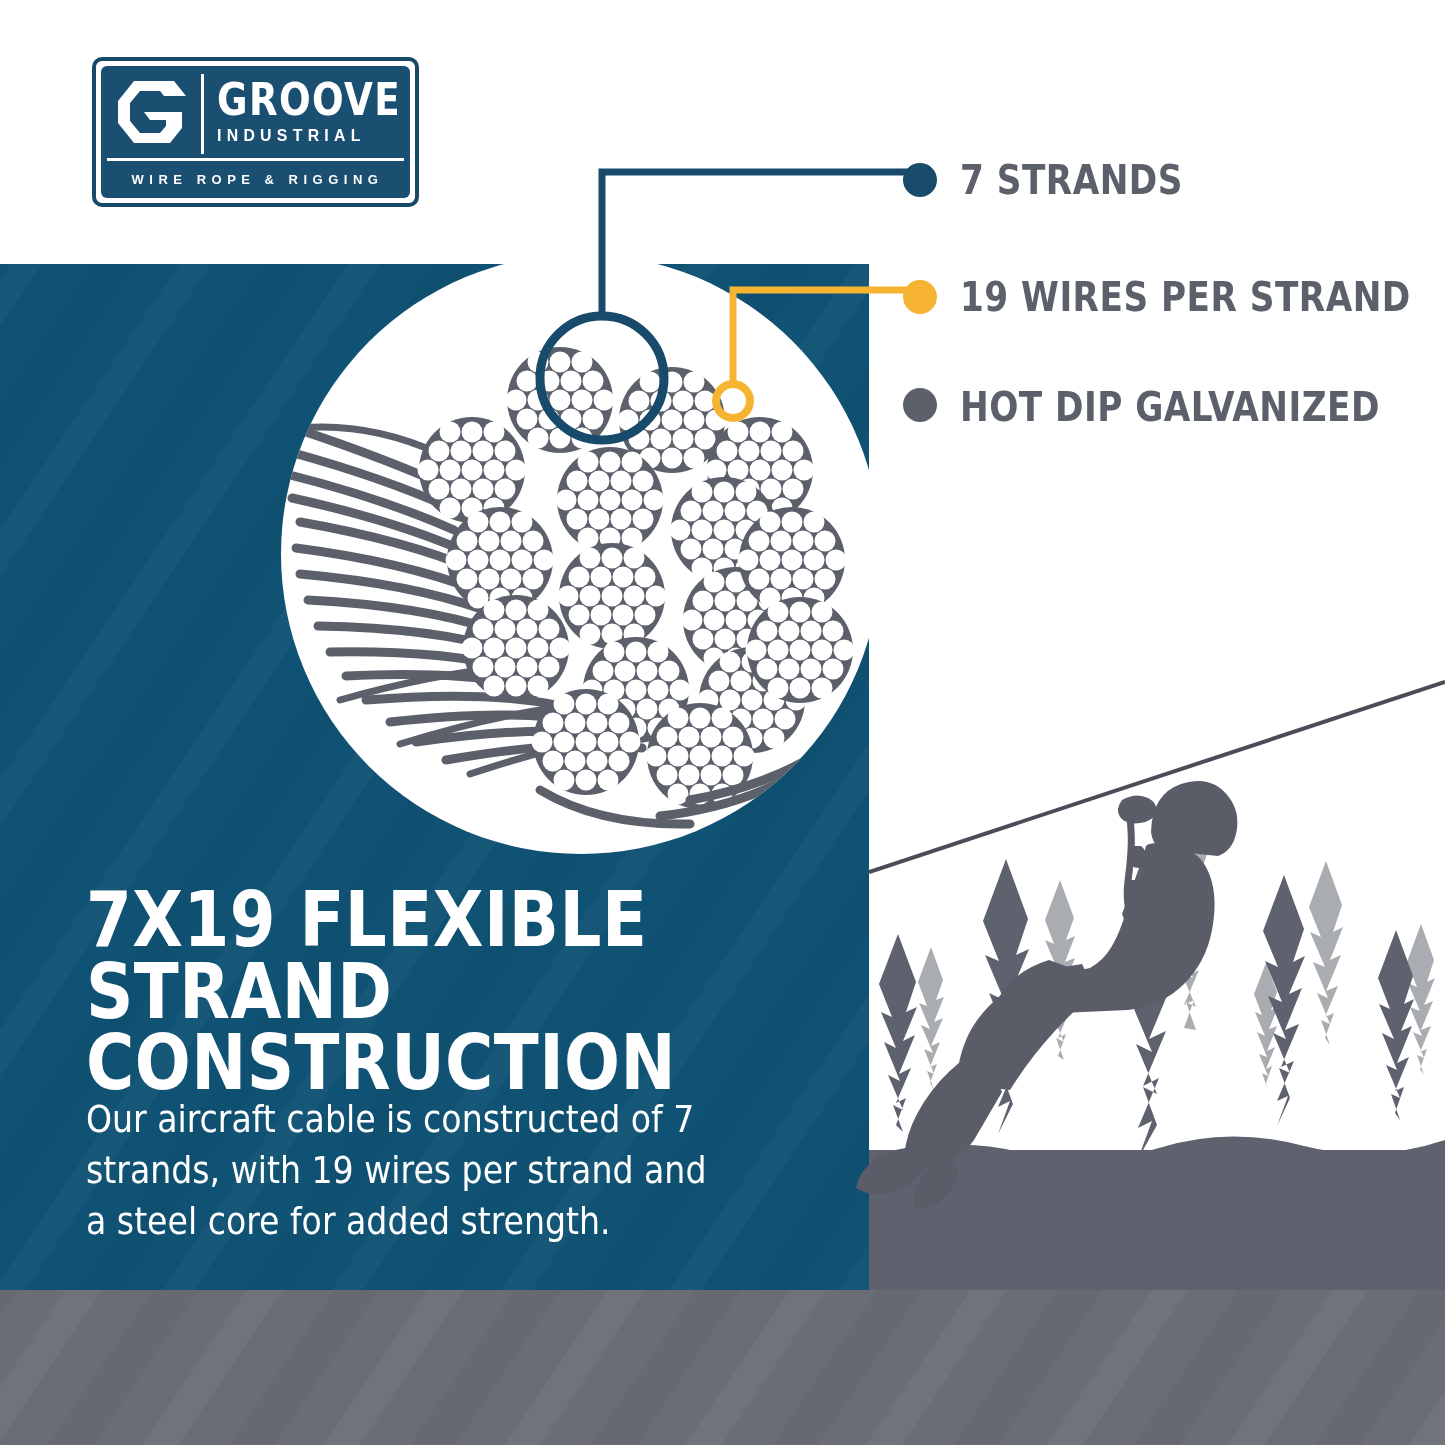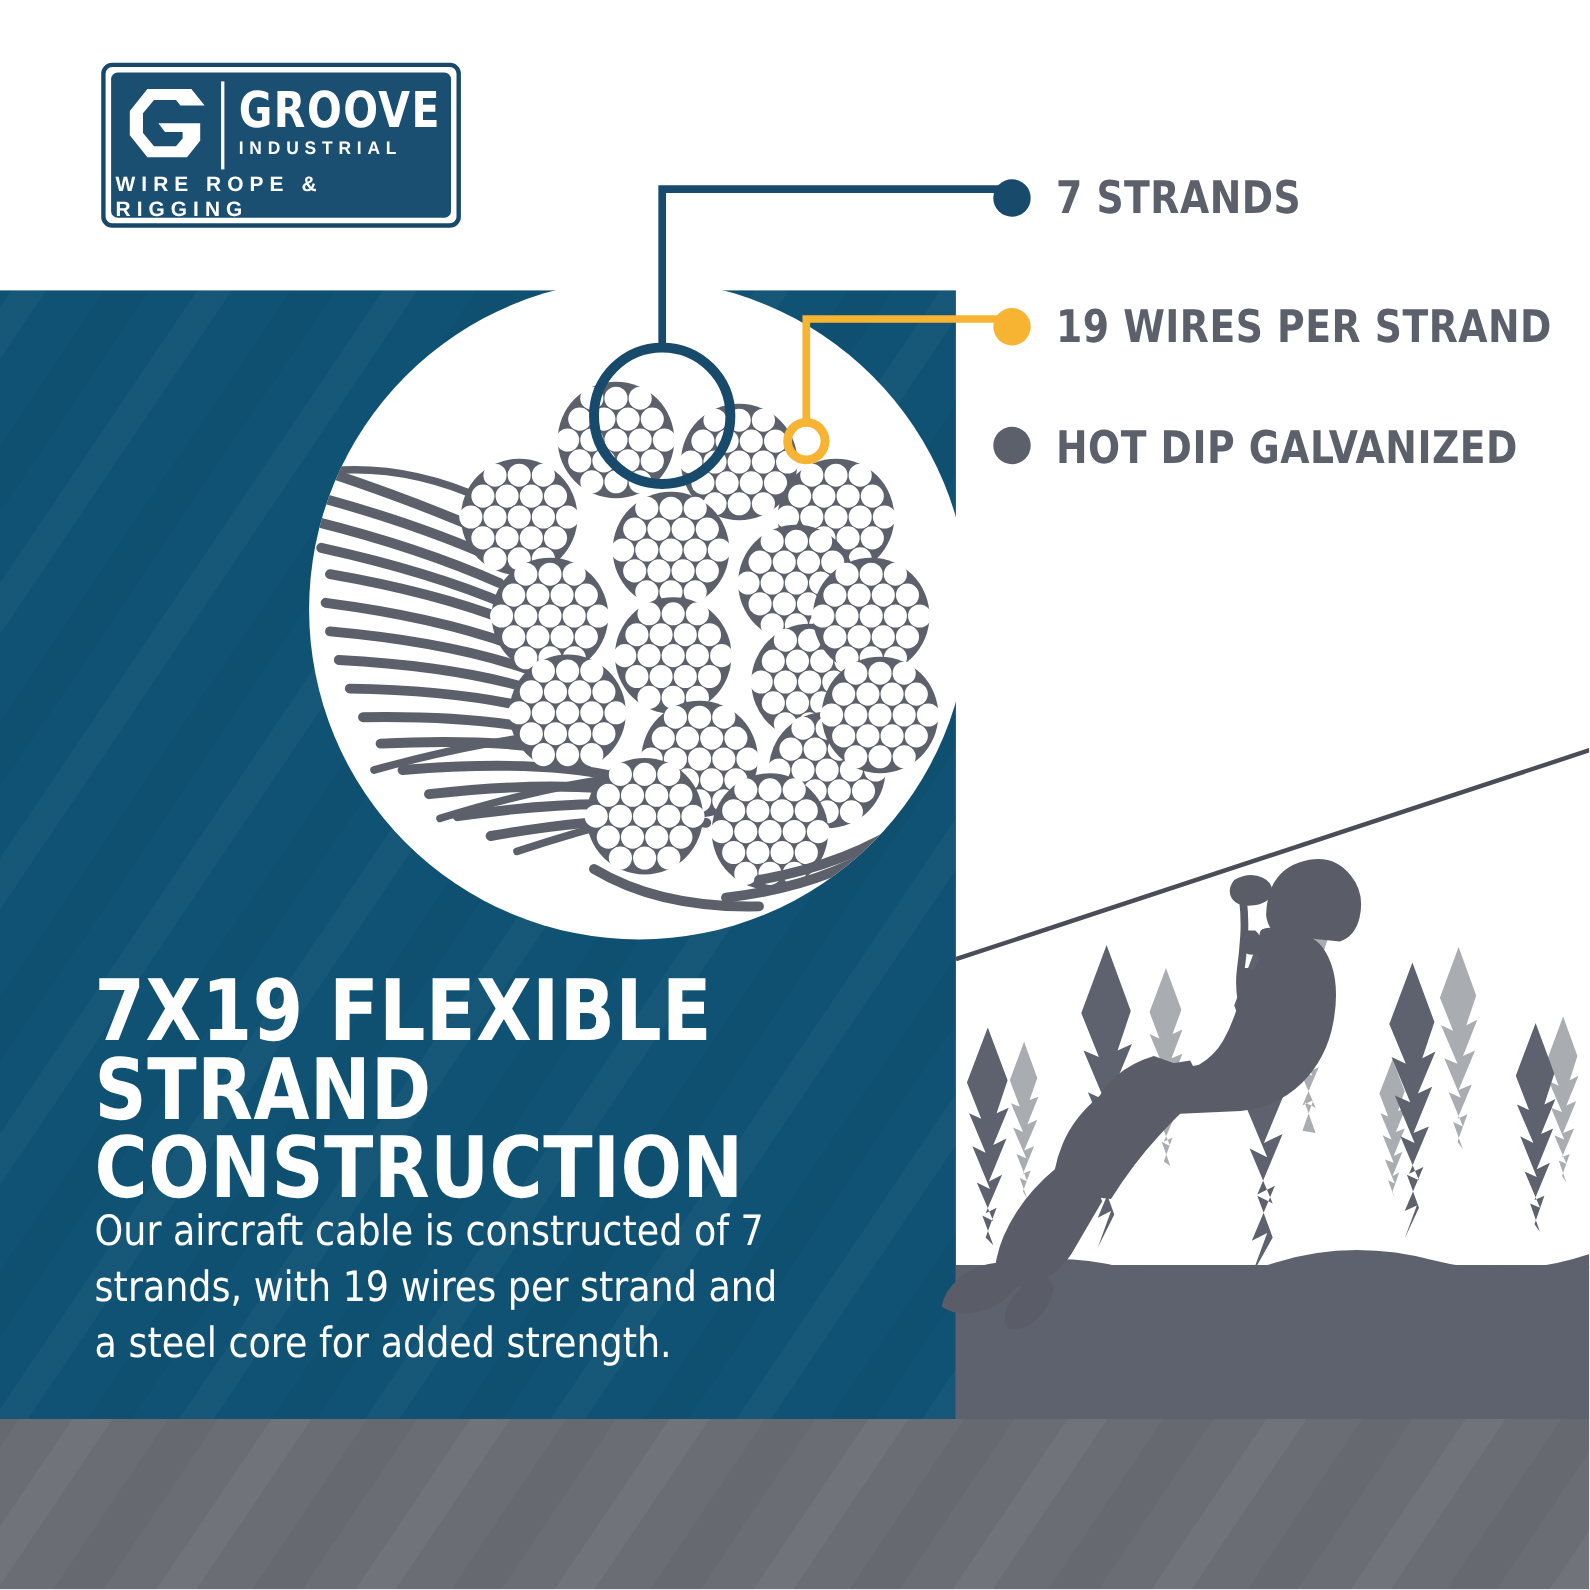--- a/index.html
+++ b/index.html
@@ -91,21 +91,21 @@
   }
   .logo-rule {
     height: 3px;
     background: #ffffff;
     margin: 0 6px;
   }
   .logo-tagline {
     flex: 1;
     color: #ffffff;
     font-weight: bold;
-    font-size: 19px;
+    font-size: 13px;
     letter-spacing: 5.5px;
     display: flex;
     align-items: center;
     justify-content: center;
     padding-left: 4px;
   }
 
   
   .blue-panel {
     position: absolute;

